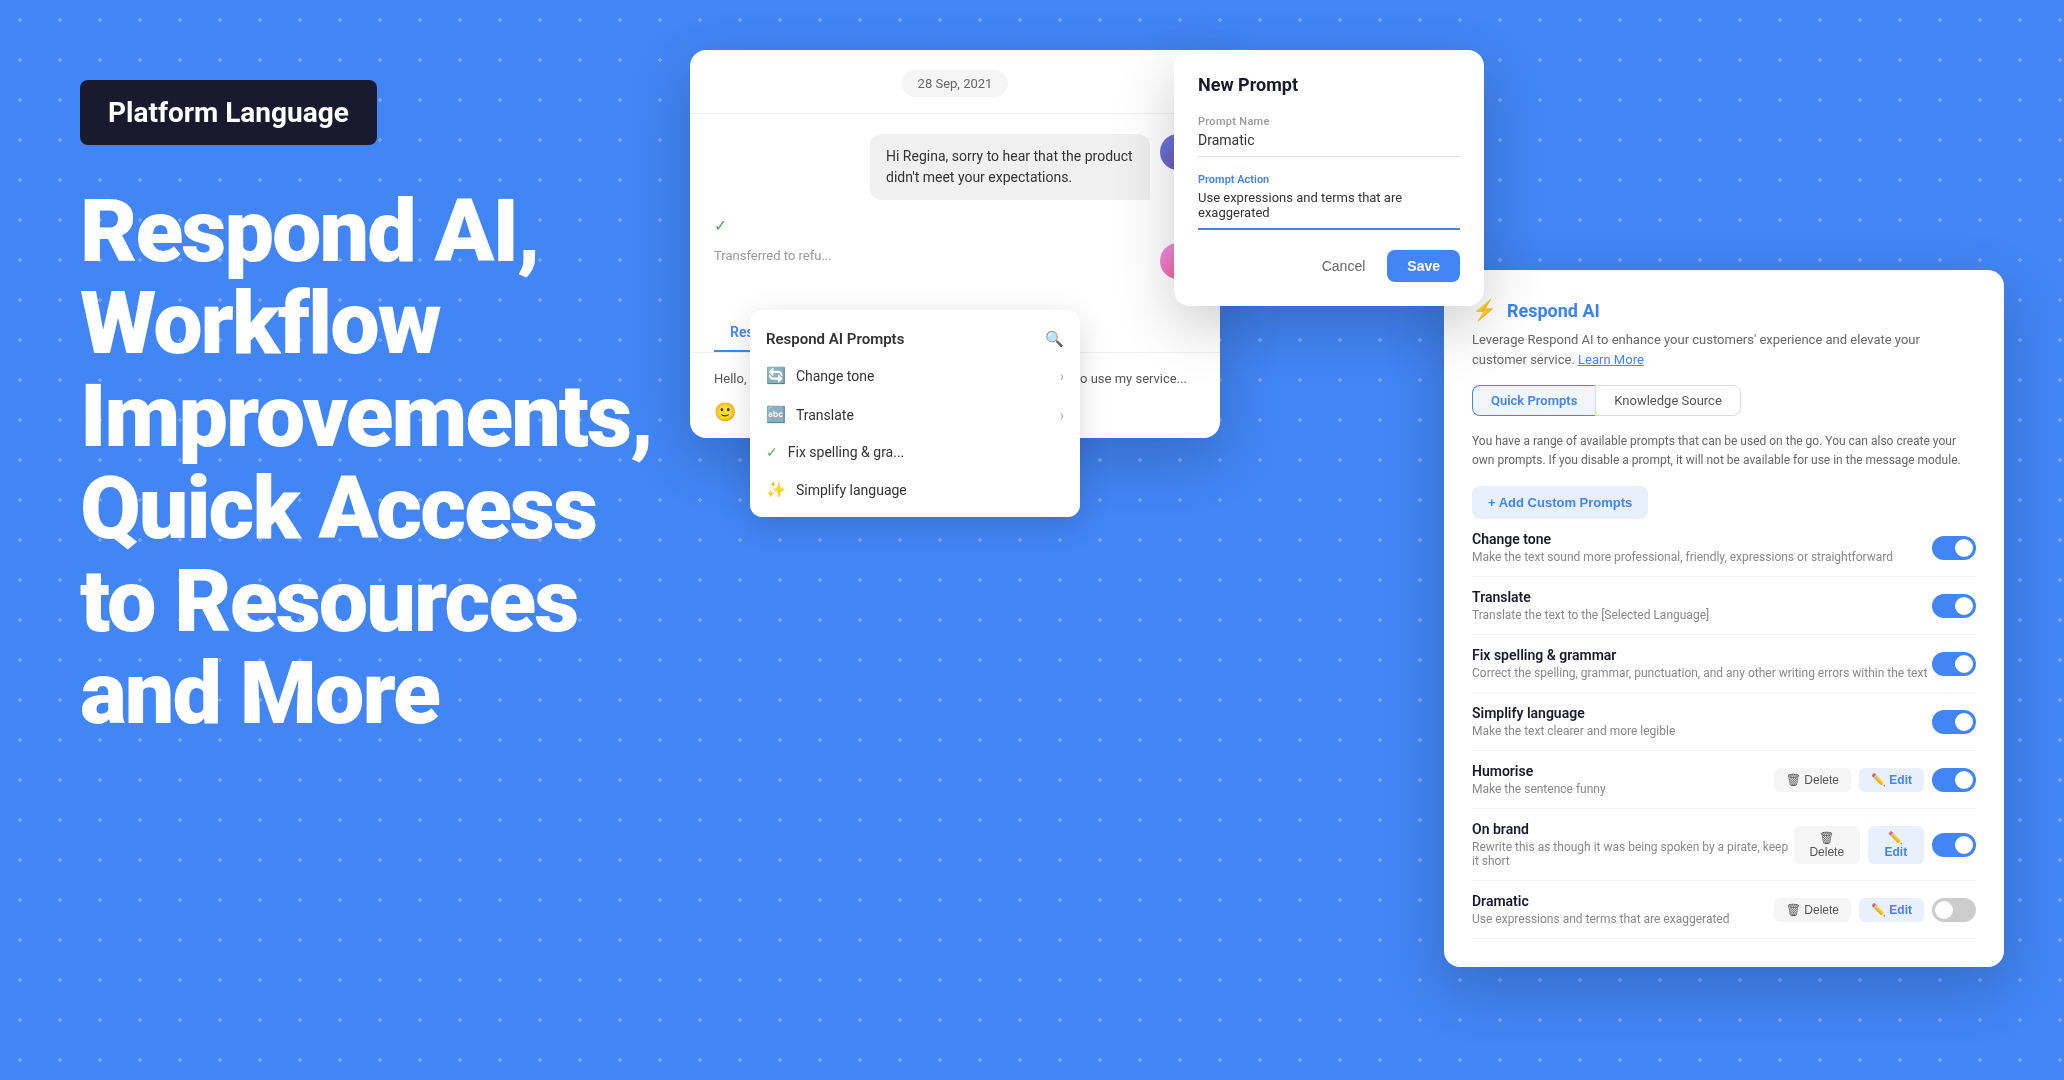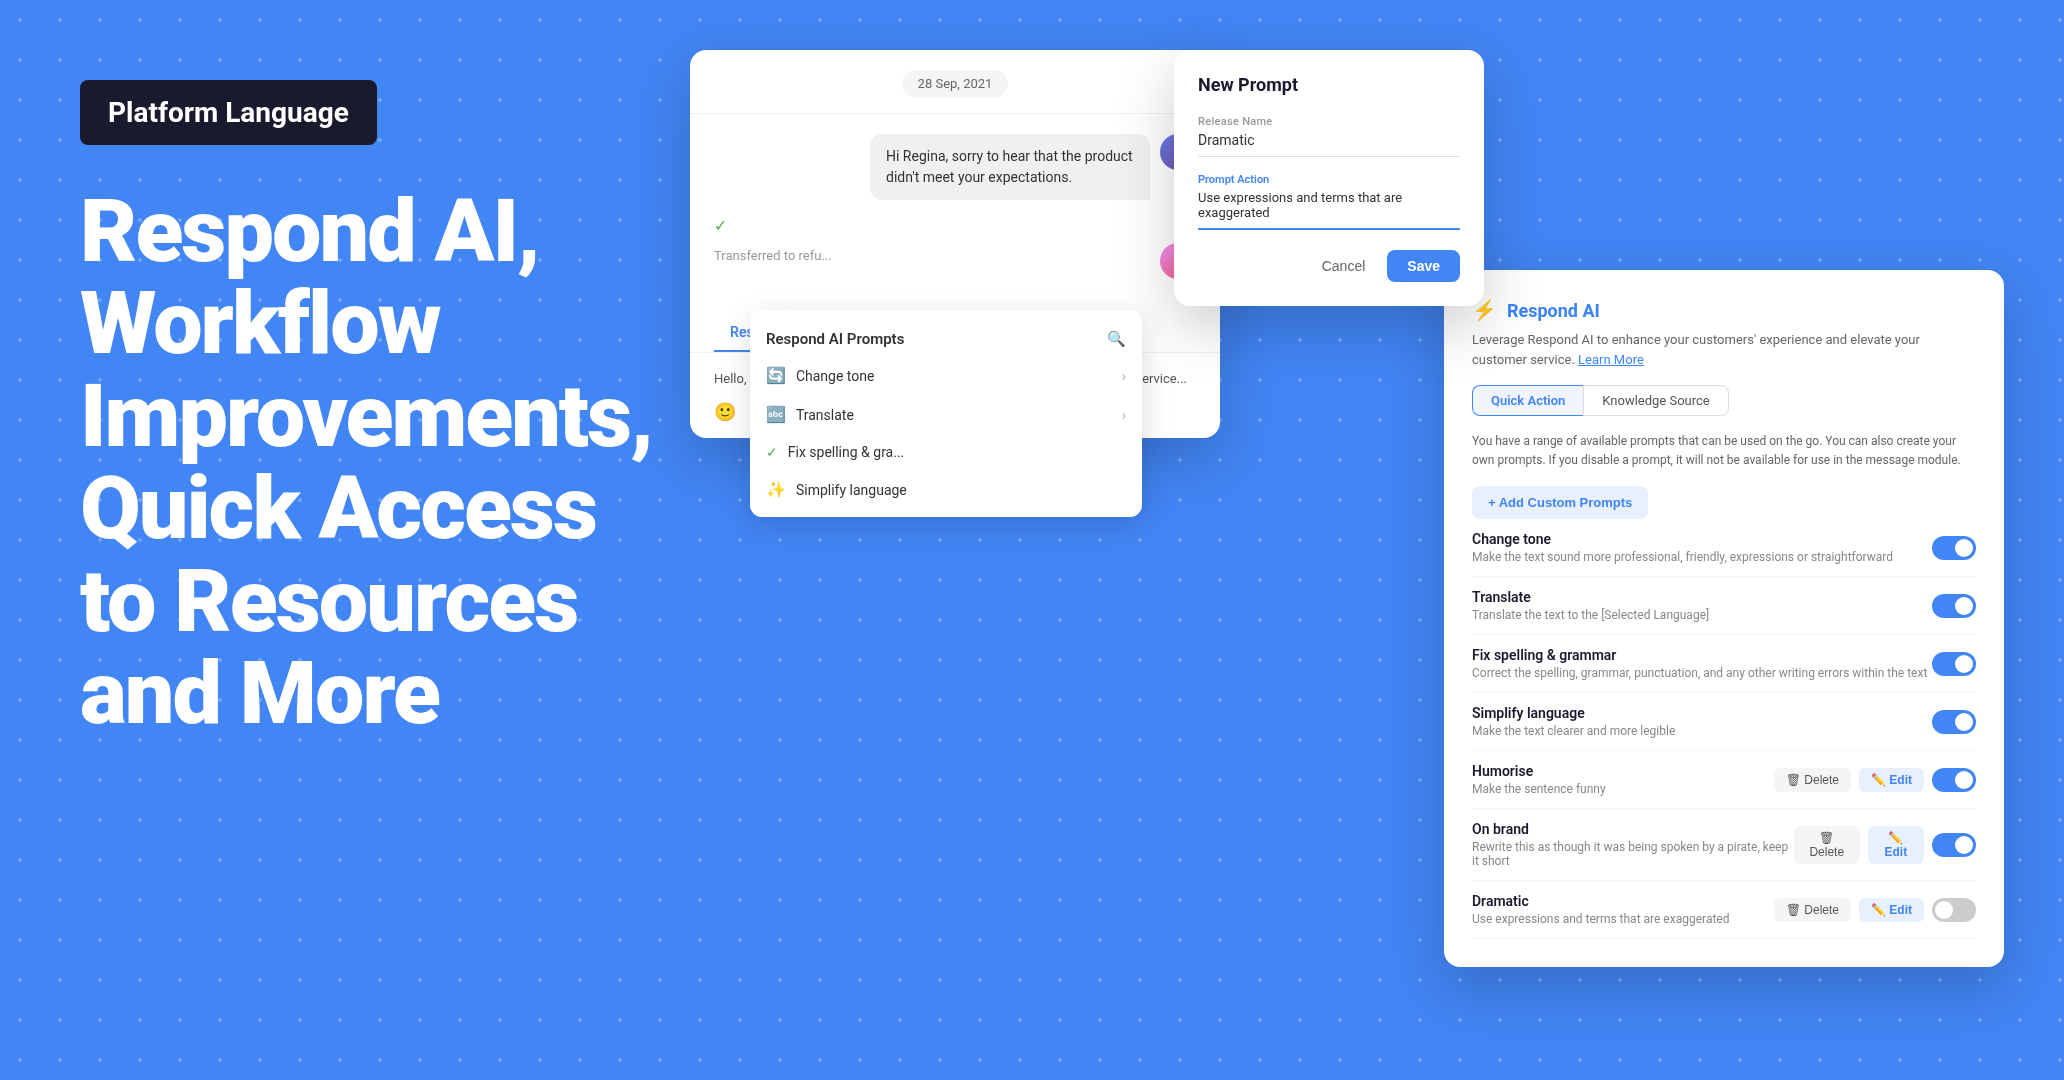--- a/index.html
+++ b/index.html
@@ -108,21 +108,21 @@
       font-size: 13px;
       color: #999;
       margin-bottom: 12px;
     }
 
     
     .prompts-dropdown {
       position: absolute;
       left: 750px;
       top: 310px;
-      width: 392px;
+      width: 330px;
       background: #fff;
       border-radius: 12px;
       box-shadow: 0 8px 30px rgba(0,0,0,0.15);
       z-index: 10;
       padding: 8px 0;
     }
 
     .prompts-dropdown-header {
       display: flex;
       align-items: center;
@@ -567,41 +567,41 @@
   <div class="prompts-dropdown-item">
     <div class="item-left">
       <span class="item-icon">✨</span>
       <span>Simplify language</span>
     </div>
   </div>
 </div>
 
 <div class="new-prompt-modal">
   <div class="modal-title">New Prompt</div>
-  <div class="modal-label">Release Name</div>
+  <div class="modal-label">Prompt Name</div>
   <div class="modal-value">Dramatic</div>
   <div class="modal-label-blue">Prompt Action</div>
   <div class="modal-value-blue">Use expressions and terms that are exaggerated</div>
   <div class="modal-actions">
     <button class="btn-cancel">Cancel</button>
     <button class="btn-save">Save</button>
   </div>
 </div>
 
 <div class="respond-ai-panel">
   <div class="panel-title-row">
     <span class="panel-icon">⚡</span>
     <span class="panel-title">Respond AI</span>
   </div>
   <div class="panel-desc">
     <span>Leverage Respond AI to enhance your customers' experience and elevate your customer service.</span>
     <a href="#">Learn More</a>
   </div>
   <div class="panel-tabs">
-    <div class="panel-tab active">Quick Action</div>
+    <div class="panel-tab active">Quick Prompts</div>
     <div class="panel-tab">Knowledge Source</div>
   </div>
   <div class="panel-info">You have a range of available prompts that can be used on the go. You can also create your own prompts. If you disable a prompt, it will not be available for use in the message module.</div>
   <button class="btn-add-prompts">+ Add Custom Prompts</button>
 
   <div class="prompt-row">
     <div class="prompt-row-header">
       <div>
         <div class="prompt-name">Change tone</div>
         <div class="prompt-desc">Make the text sound more professional, friendly, expressions or straightforward</div>

